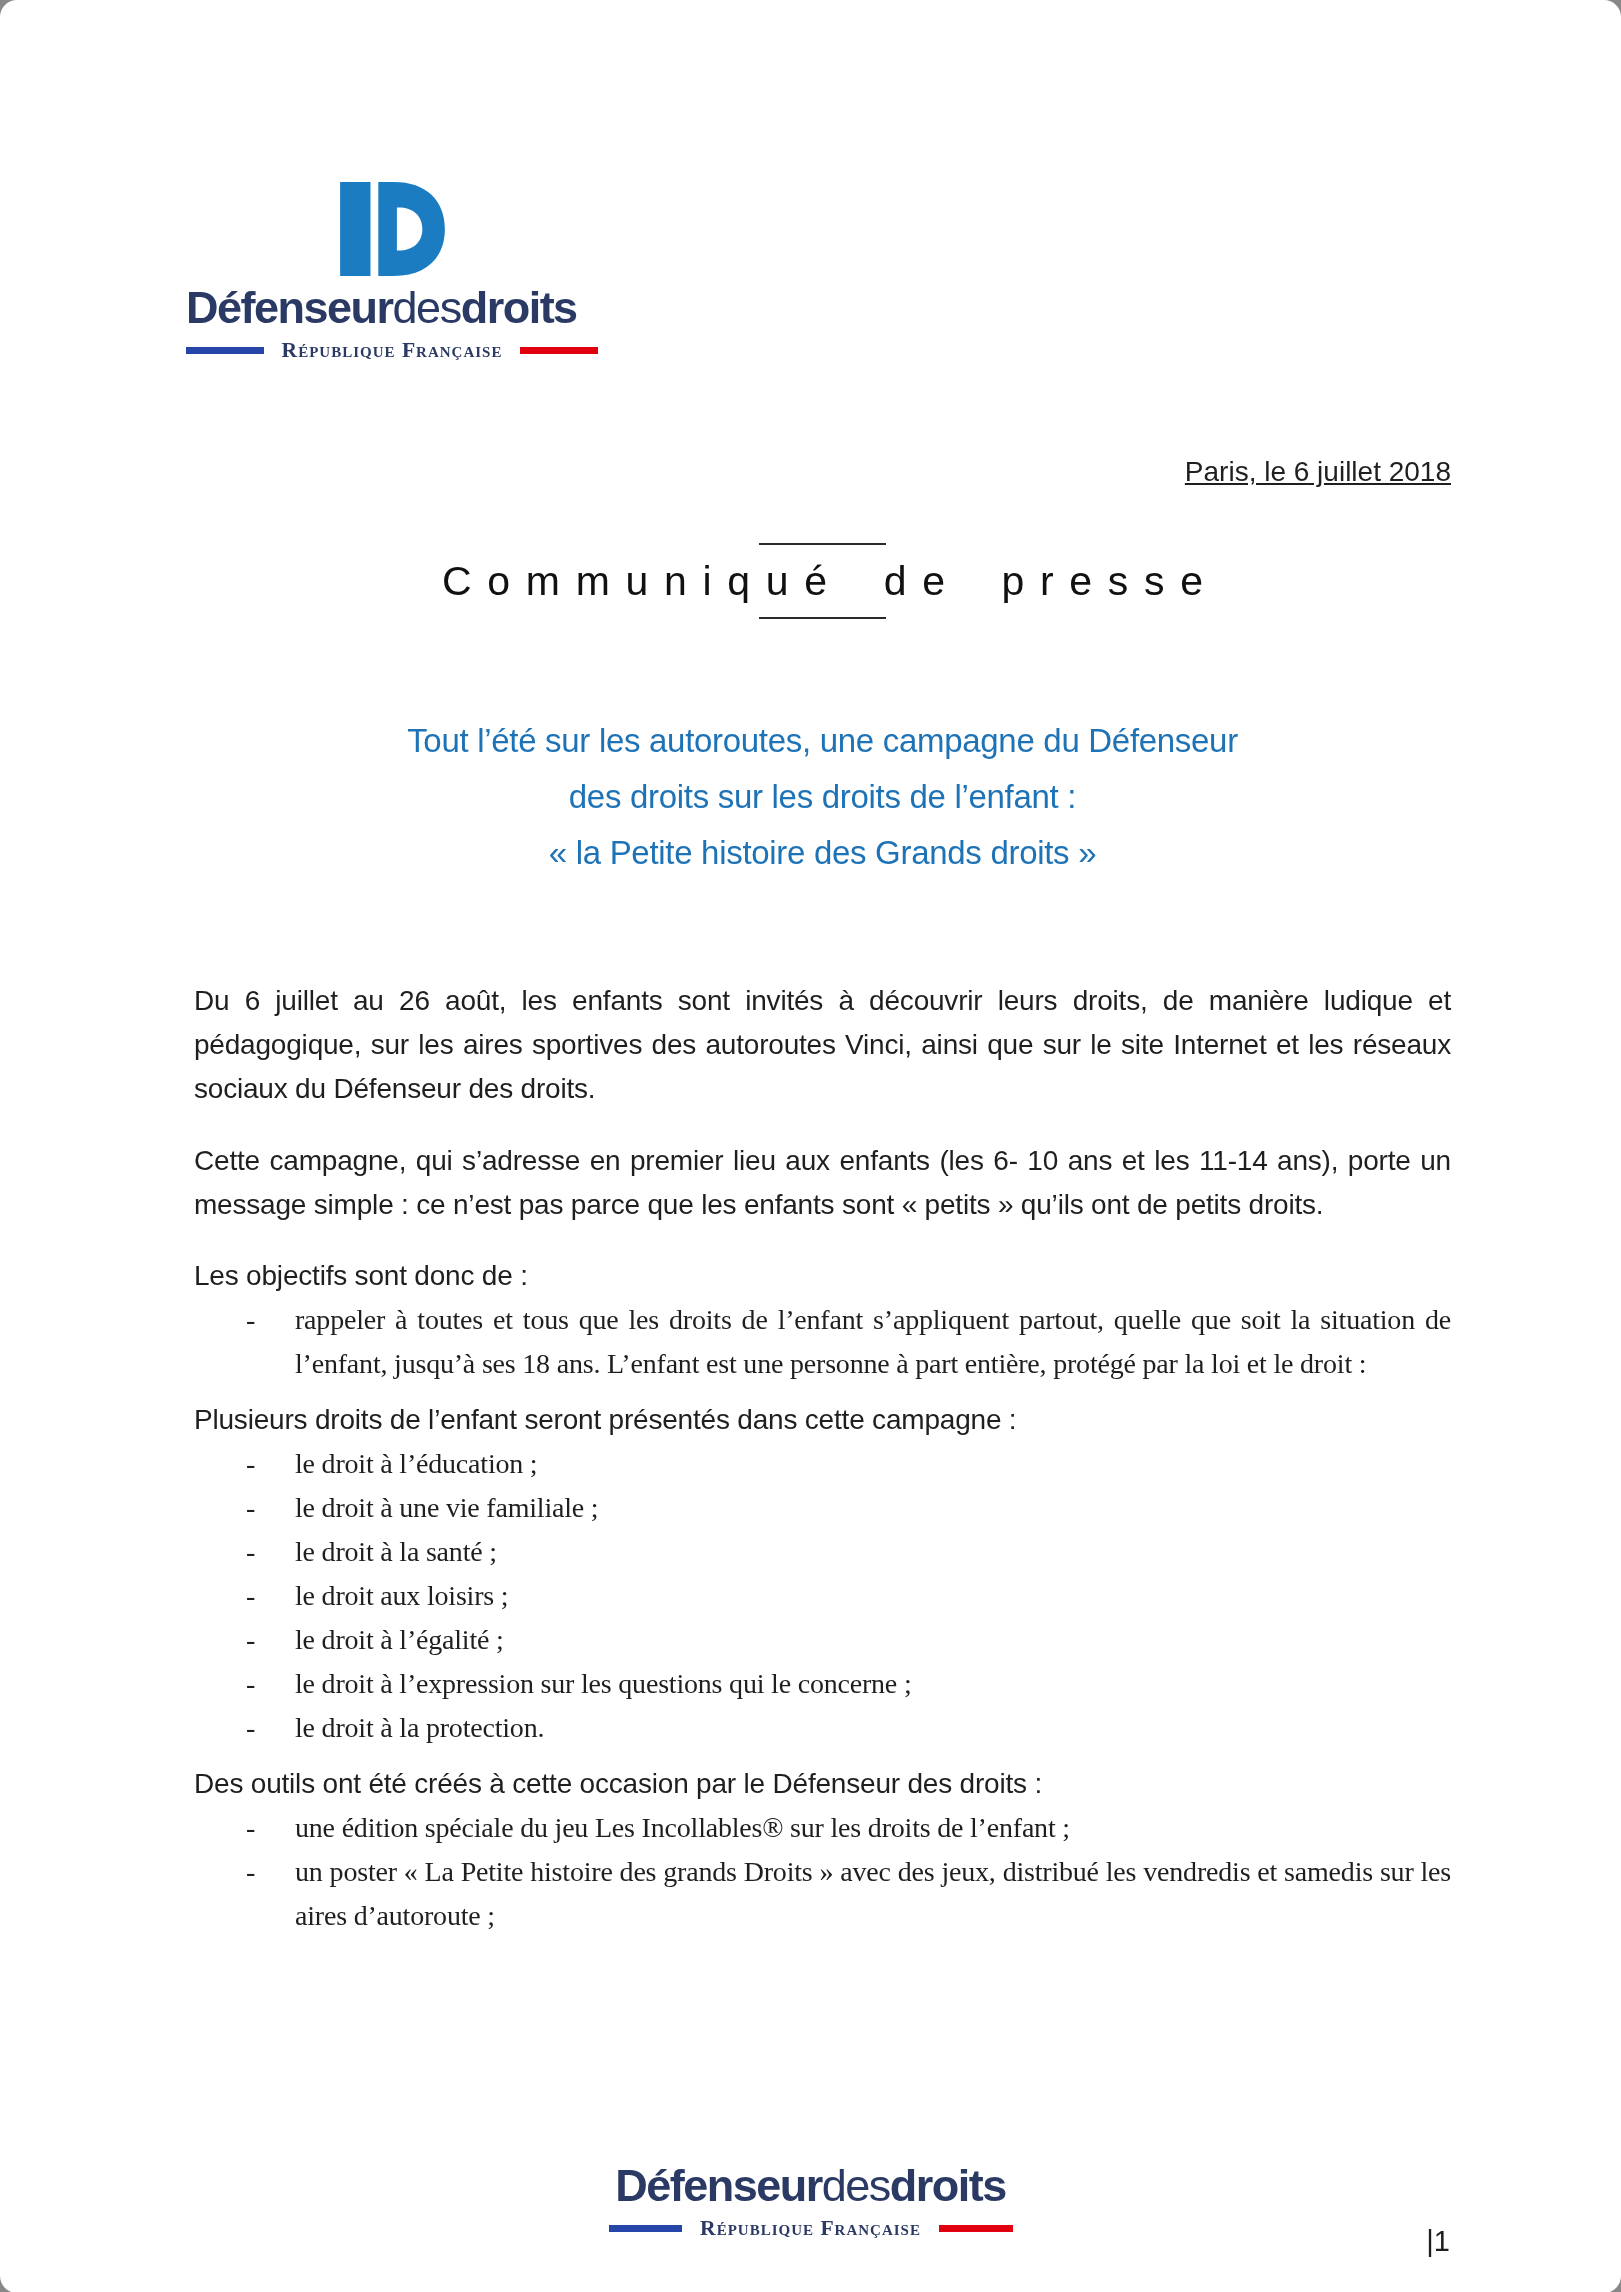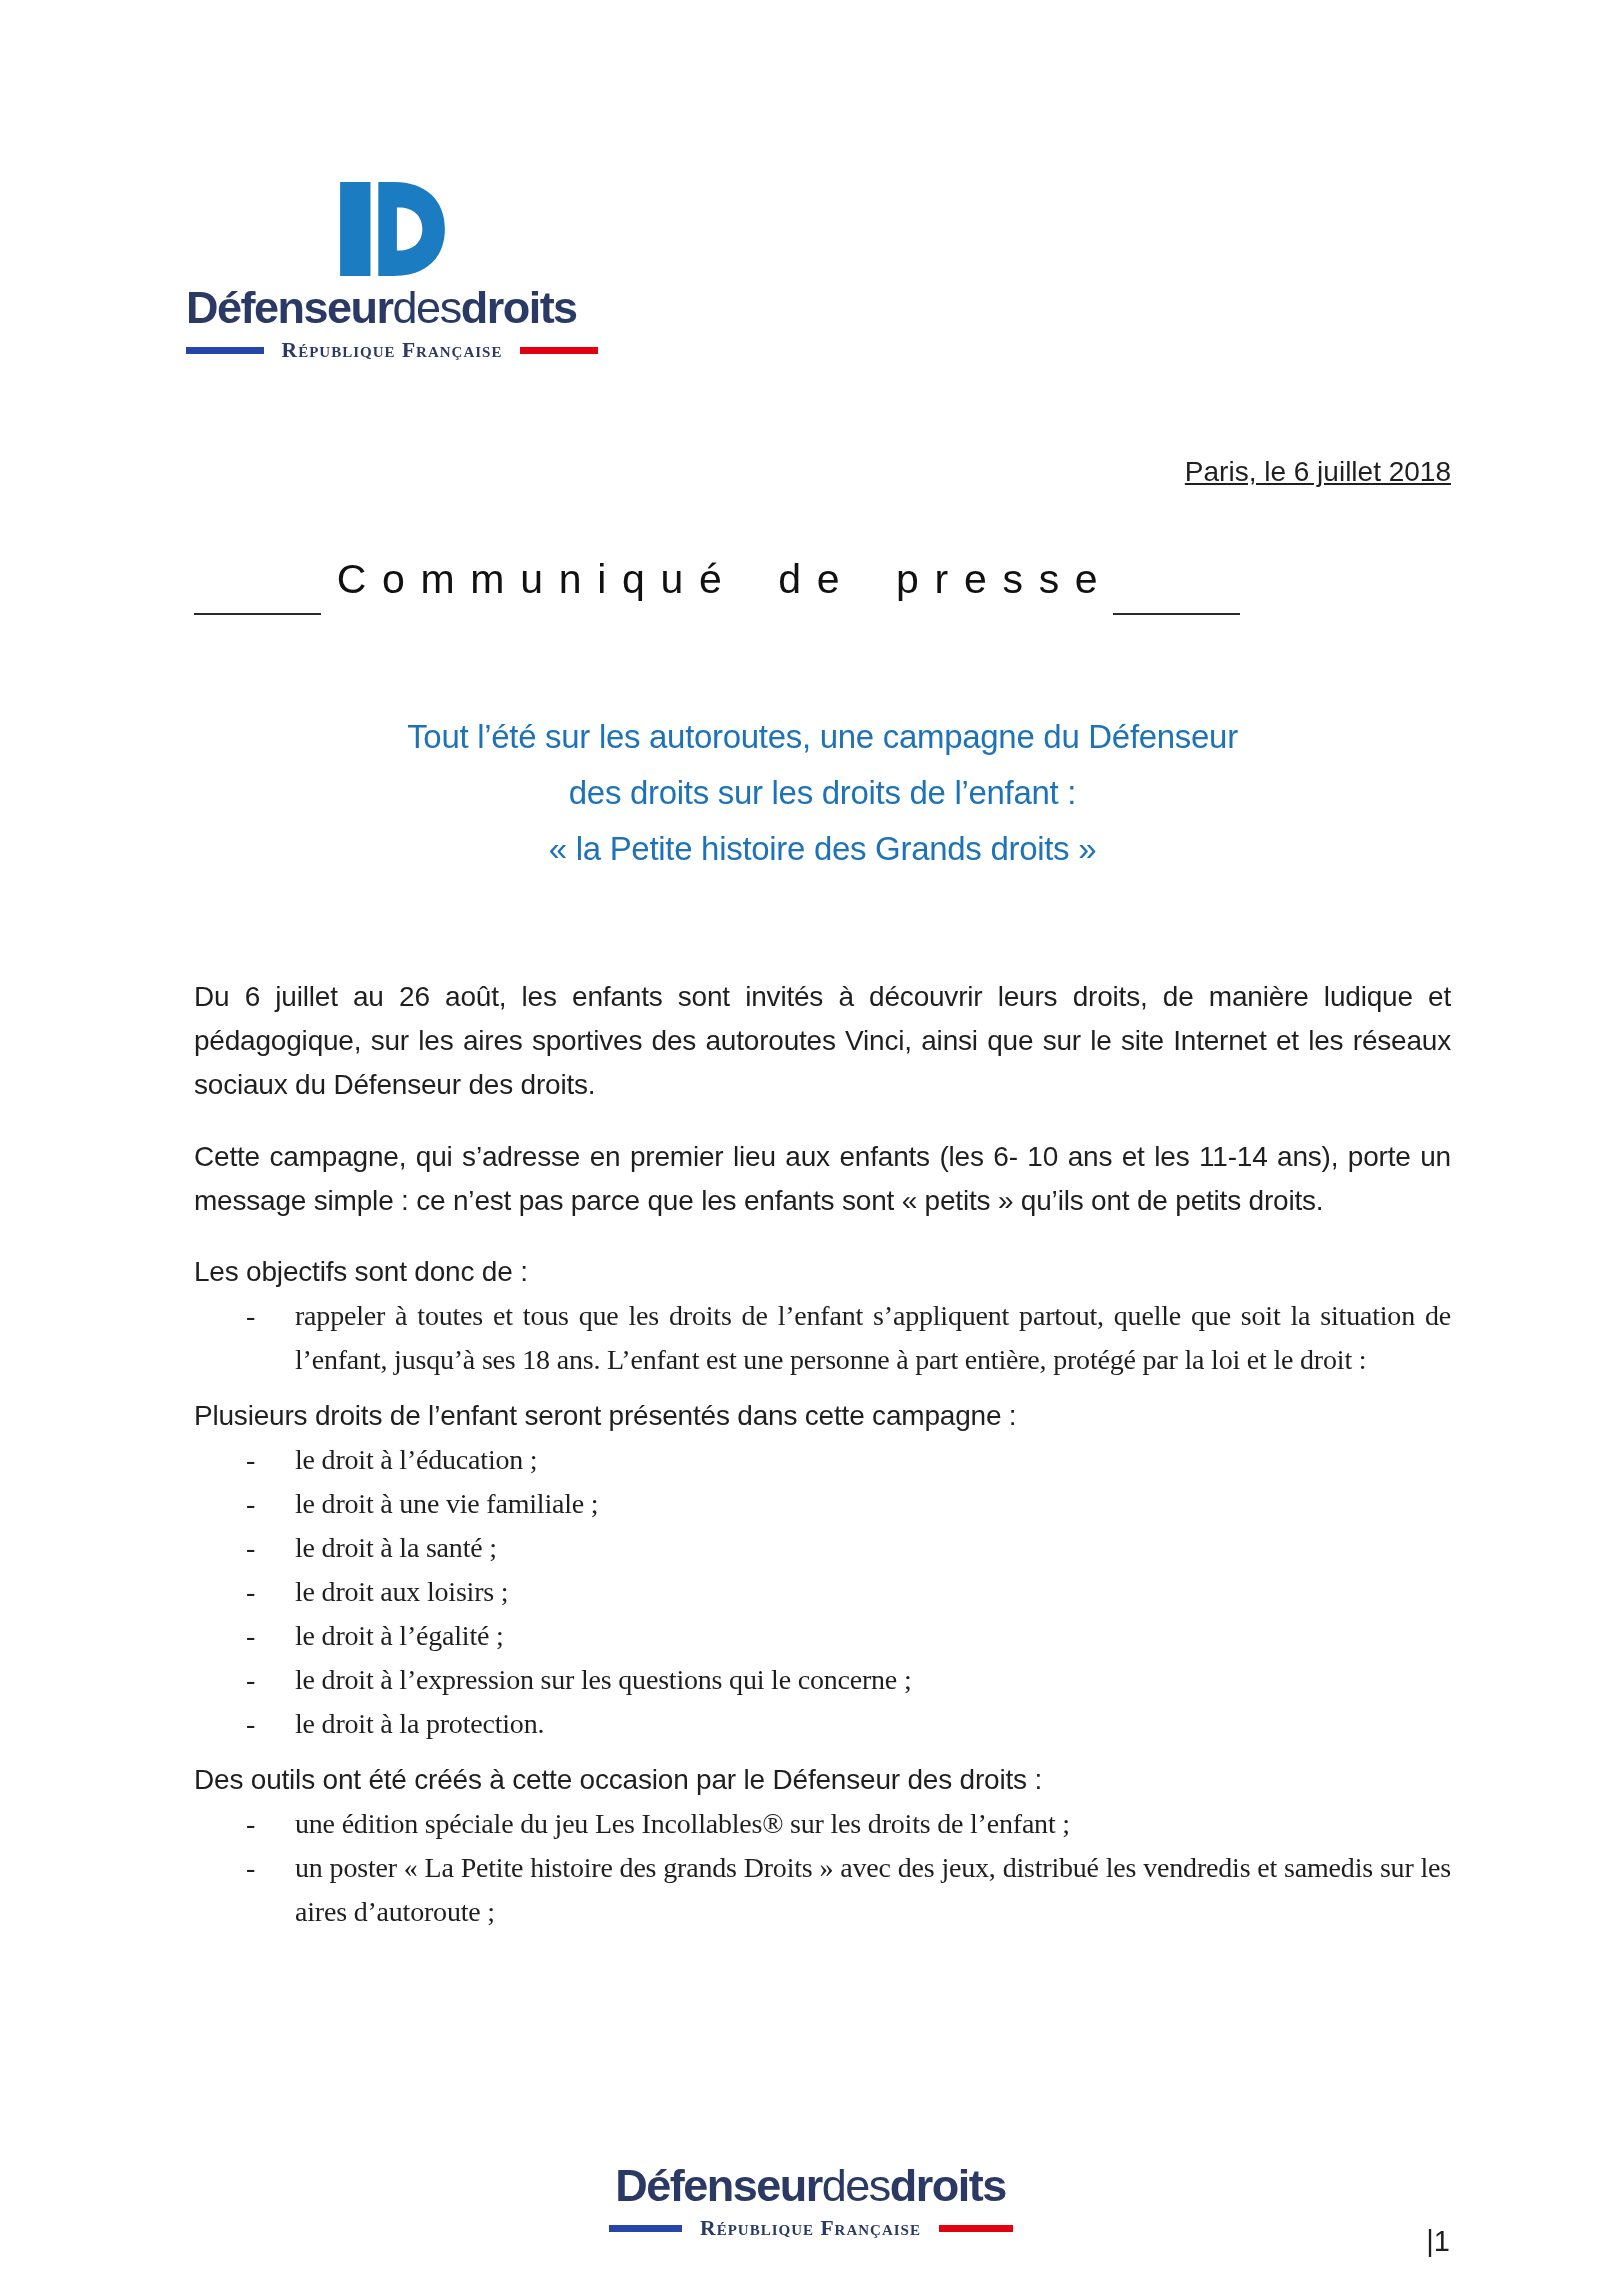--- a/index.html
+++ b/index.html
@@ -4,20 +4,21 @@
 <style>
   html,body{margin:0;padding:0;background:#888;}
   .page{
     position:relative;
     width:1621px;height:2293px;
     margin:0 auto;
     background:#ffffff;
     font-family:"Liberation Sans",sans-serif;
     color:#1f1f1f;
     overflow:hidden;
+    border-radius:17px;
   }
   
   .logo-block{position:absolute;left:186px;top:182px;width:412px;}
   .logo-d{display:flex;justify-content:center;margin-bottom:7.8px;}
   .wordmark{font-size:45px;letter-spacing:-1.5px;color:#2b3a64;white-space:nowrap;line-height:1.05;}
   .wm-bold{font-weight:bold;}
   .wm-reg{font-weight:normal;}
   .republique{display:flex;align-items:center;gap:18px;margin-top:6.9px;}
   .bar{flex:1;height:6.9px;}
   .bar-blue{background:#2546a8;}
@@ -27,21 +28,21 @@
     font-variant:small-caps;
     font-weight:bold;
     font-size:21.6px;
     letter-spacing:1px;
     color:#2b3a64;
     white-space:nowrap;
   }
   
   .content{position:absolute;left:194px;top:0;width:1257px;}
   .dateline{margin-top:456px;text-align:right;font-size:28px;color:#1f1f1f;text-decoration:underline;}
-  .comm{margin-top:55px;display:flex;align-items:flex-end;}
+  .comm{margin-top:55px;display:flex;flex-direction:column;align-items:center;}
   .comm .rule{width:127px;border-top:2px solid #2a2a2a;height:0;}
   .comm-text{
     margin:12.7px 0;
     font-size:41px;
     font-weight:500;
     color:#111111;
     letter-spacing:15.7px;
     word-spacing:13.7px;
     text-indent:15.7px;
     white-space:nowrap;

